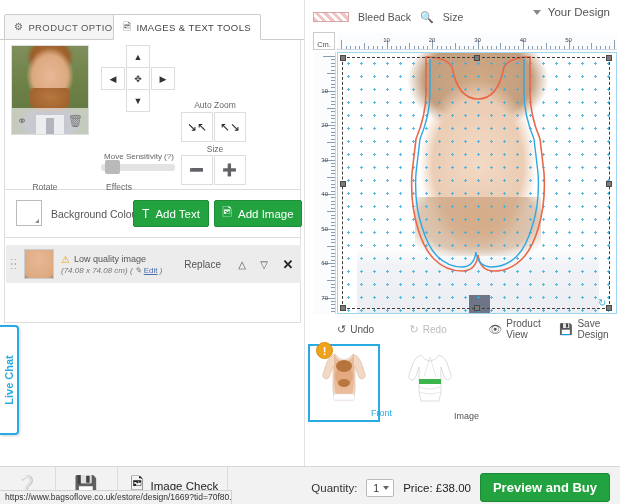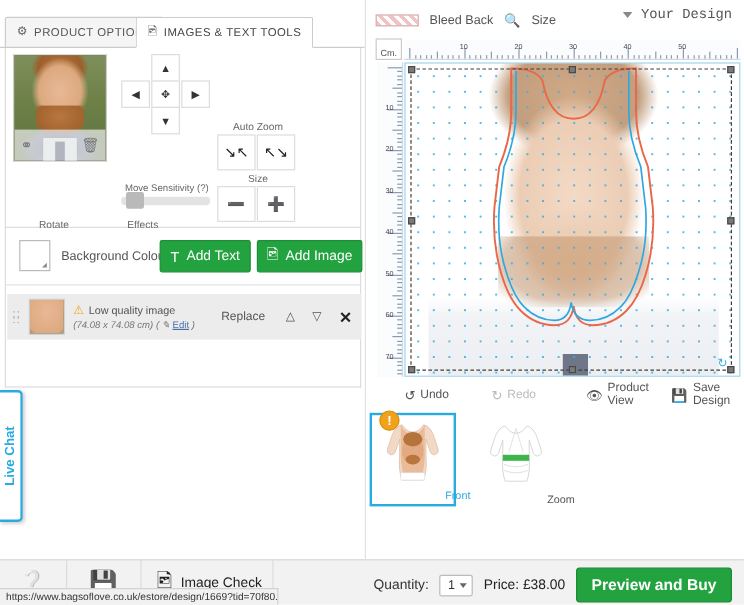--- a/index.html
+++ b/index.html
@@ -120,21 +120,21 @@
 
   
   .right-panel { position:absolute; left:304px; top:0; width:316px; height:466px; background:#fff; border-left:1px solid #e2e2e2; }
 
   .rtoolbar { position:absolute; left:0; top:6px; width:316px; height:22px; display:flex; align-items:center; padding-left:8px; gap:9px; }
   .bleed-chip { width:36px; height:10px; border:1px solid #d9a6a6;
     background:repeating-linear-gradient(45deg,#f0c4c4 0 3px,#fff 3px 6px); }
   .rtoolbar .lbl { font-size:10.5px; color:#555; cursor:pointer; }
   .rtoolbar .zoomic { font-size:11px; color:#555; }
   .your-design { position:absolute; right:10px; top:6px; display:flex; align-items:center; gap:7px;
-    font-size:11.5px; color:#555; cursor:pointer;font-family:Liberation Mono, monospace; }
+    font-size:11.5px; color:#555; cursor:pointer; }
   .caret { width:0;height:0;border-left:4px solid transparent;border-right:4px solid transparent;border-top:5px solid #888; }
 
   
   .cm-box { position:absolute; left:8px; top:32px; width:22px; height:18px; border:1px solid #ccc; background:#fff;
      font-size:7.5px; color:#555; display:flex; align-items:flex-end; justify-content:center; }
   .hruler { position:absolute; left:32px; top:33px; width:280px; height:17px; background:#fbfcfe; border-bottom:1px solid #cfd8e3; overflow:hidden; }
   .vruler { position:absolute; left:9px; top:52px; width:22px; height:262px; background:#fbfcfe; border-right:1px solid #cfd8e3; overflow:hidden; }
   .tickH { position:absolute; bottom:0; width:1px; background:#8b9bb0; }
   .tickV { position:absolute; right:0; height:1px; background:#8b9bb0; }
   .rlabH { position:absolute; bottom:6px; font-size:6px; color:#445; transform:translateX(-50%); }
@@ -562,21 +562,21 @@
       <div class="tc-img">
         <svg class="body-shape" viewBox="0 0 46 54">
           <path d="M14 4 Q9 5 6 12 L2 24 Q1 28 5 29 Q8 29 9 25 L12 16 L12 30
                    Q11 42 14 50 L32 50 Q35 42 34 30 L34 16 L37 25 Q38 29 41 29
                    Q45 28 44 24 L40 12 Q37 5 32 4 Q28 10 23 10 Q18 10 14 4 Z" fill="#ffffff" stroke="#cfcfcf" stroke-width=".7"></path>
           <path d="M23 6 L17 26 M23 6 L29 26" stroke="#ddd" stroke-width=".7" fill="none"></path>
           <rect x="12" y="28" width="22" height="5" fill="#3cb54a"></rect>
           <path d="M13 36 Q23 40 33 36 M13 41 Q23 45 33 41" stroke="#e0e0e0" stroke-width=".8" fill="none"></path>
         </svg>
       </div>
-      <div class="tc-label">Zoom</div>
+      <div class="tc-label">Image</div>
     </div>
   </div>
 
   <div class="bottom">
     <div class="bbtn b-help">
       <span>❔</span>
     </div>
     <div class="bbtn b-save">
       <span>💾</span>
     </div>

